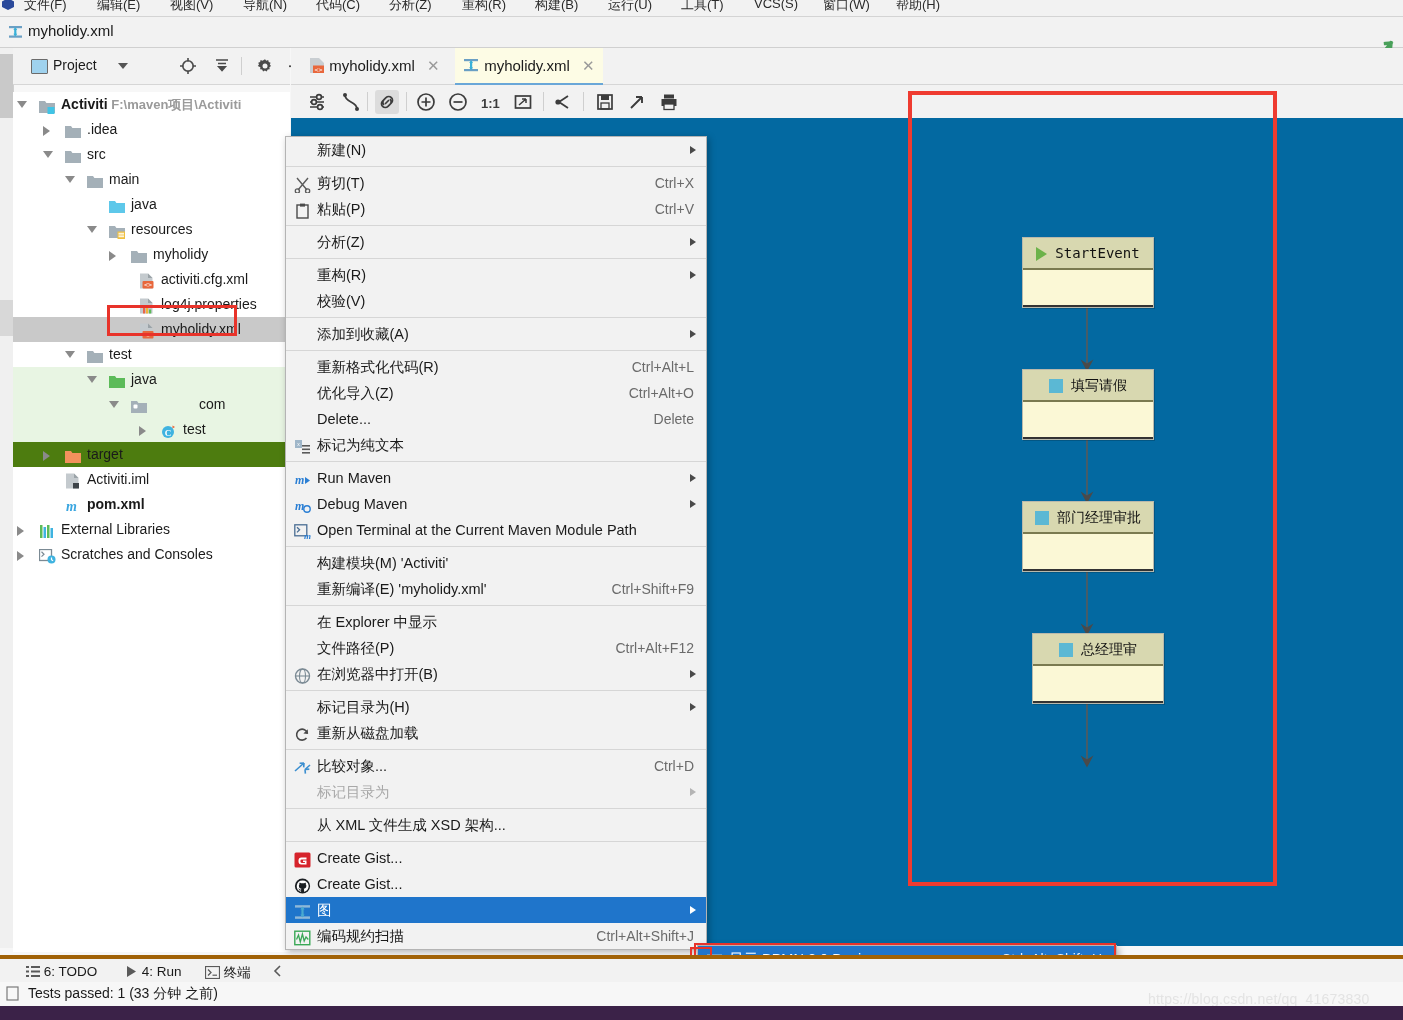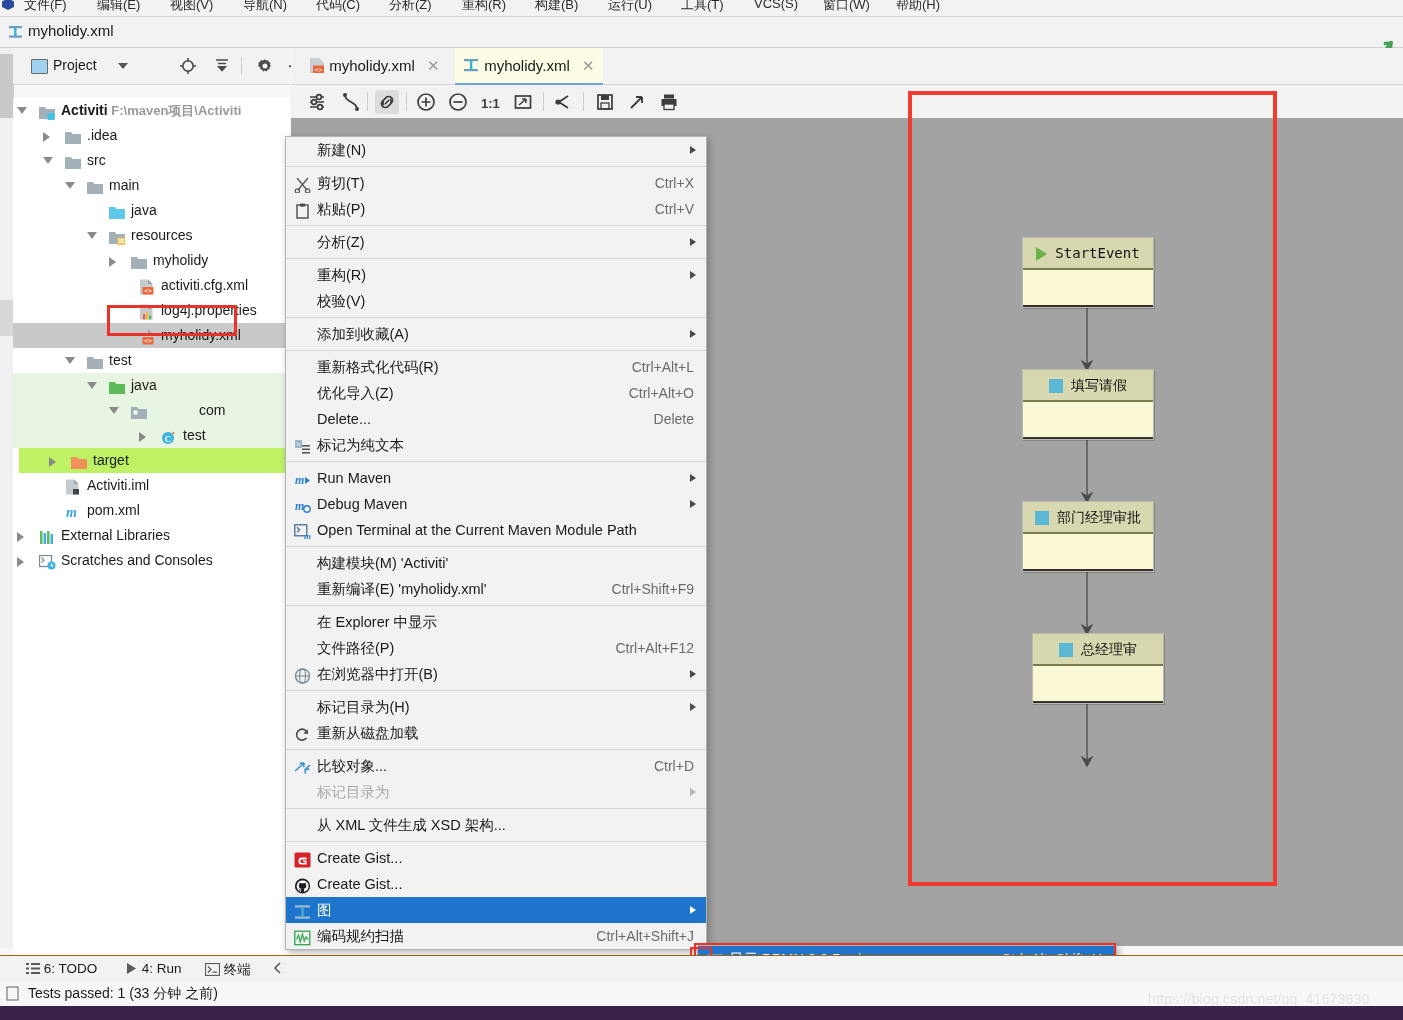--- a/index.html
+++ b/index.html
@@ -28,46 +28,46 @@
   #leftstrip .grayblk2{position:absolute;left:0;top:252px;width:13px;height:36px;background:#d8d8d8;}
 
   
   #projhdr{left:13px;top:48px;width:277px;height:36px;background:#f2f2f2;border-bottom:1px solid #d6d6d6;}
   #projhdr .pt{position:absolute;left:40px;top:9px;font-size:14px;}
   #projhdr .sqico{position:absolute;left:18px;top:11px;width:15px;height:13px;border:1.5px solid #6b6b6b;background:#9fd2ee;border-radius:1px;}
   #projhdr .caret{position:absolute;left:105px;top:15px;width:0;height:0;border-left:5px solid transparent;border-right:5px solid transparent;border-top:6px solid #555;}
   #projhdr .tb{position:absolute;top:9px;width:18px;height:18px;}
 
   
-  #tree{left:13px;top:98px;width:277px;height:860px;background:#ffffff;overflow:hidden;}
+  #tree{left:13px;top:92px;width:277px;height:860px;background:#ffffff;overflow:hidden;}
   .trow{position:relative;height:25px;line-height:25px;white-space:nowrap;font-size:14px;}
   .trow .arr{position:absolute;top:9px;width:0;height:0;}
   .arr.closed{border-top:5px solid transparent;border-bottom:5px solid transparent;border-left:7px solid #8a8a8a;}
   .arr.open{border-left:5px solid transparent;border-right:5px solid transparent;border-top:7px solid #8a8a8a;}
   .trow .lbl{position:absolute;}
   .trow .sub{color:#9a9a9a;font-size:13px;}
   .ico{position:absolute;top:5px;width:16px;height:15px;}
   .sel-row{background:#c9c9c9;}
   .green-row{background:#e8f5e3;}
-  .yellow-row{background:#bef264;margin-left:6px;}
+  .yellow-row{background:#4d7c0f;}
 
   
   #treehl{left:107px;top:305px;width:130px;height:31px;border:3px solid #e8332a;box-sizing:border-box;}
 
   
   #tabbar{left:291px;top:48px;width:1112px;height:36px;background:#f2f2f2;border-bottom:1px solid #d6d6d6;}
   .etab{position:absolute;top:0;height:35px;line-height:35px;font-size:15px;padding:0 8px;white-space:nowrap;}
   .etab.active{background:#fdfce5;border-bottom:2px solid #6aa7d8;}
   .etab .x{color:#9a9a9a;font-size:15px;margin-left:8px;}
 
   #difftoolbar{left:291px;top:85px;width:1112px;height:33px;background:#f2f2f2;border-bottom:1px solid #d0d0d0;}
   .tbtn{position:absolute;top:5px;width:24px;height:24px;}
   .tdiv{position:absolute;top:7px;width:1px;height:19px;background:#cfcfcf;}
 
-  #canvas{left:291px;top:118px;width:1112px;height:828px;background:#a3a3a3;}
+  #canvas{left:291px;top:118px;width:1112px;height:828px;background:#0369a1;}
 
   
   #diaghl{left:908px;top:91px;width:369px;height:795px;border:4px solid #ef3b30;box-sizing:border-box;pointer-events:none;}
 
   
   .bnode{position:absolute;width:130px;border:1px solid #b9b9ac;background:#fbf8d6;box-shadow:1px 1px 0 rgba(0,0,0,.18);}
   .bnode .hd{height:30px;line-height:30px;background:#d8d8b0;border-bottom:2px solid #7a7a50;
      font-family:"DejaVu Sans Mono","Liberation Mono",monospace;font-size:14px;color:#111;text-align:center;}
   .bnode .hd .gl{display:inline-block;vertical-align:middle;margin-right:8px;}
   .bnode .bd{height:35px;background:#fbf8d6;border-bottom:2px solid #333;}
@@ -92,21 +92,21 @@
   #submenu{left:697px;top:945px;width:418px;background:#f2f2f2;border:1px solid #b4b4b4;box-shadow:2px 2px 7px rgba(0,0,0,.28);}
   .si{position:relative;height:26px;line-height:26px;white-space:nowrap;font-size:14.5px;}
   .si .sl{position:absolute;left:31px;}
   .si .sk{position:absolute;right:14px;color:#6b6b6b;font-size:14px;}
   .si.sel{background:#1f75cb;color:#fff;}
   .si.sel .sk{color:#e9f1fc;}
   #subhl{left:694px;top:943px;width:422px;height:30px;border:2px solid #e8332a;box-sizing:border-box;pointer-events:none;}
   #arrowhl{left:690px;top:947px;width:22px;height:24px;border:2px solid #e8332a;box-sizing:border-box;pointer-events:none;}
 
   
-  #statusbar{left:0;top:955px;width:1403px;height:27px;background:#f2f2f2;border-top:1px solid #a16207;}
+  #statusbar{left:0;top:955px;width:1403px;height:27px;background:#f2f2f2;border-top:4px solid #a16207;}
   #statusbar .sb{position:absolute;top:5px;font-size:13.5px;white-space:nowrap;}
   #msgbar{left:0;top:982px;width:1403px;height:24px;background:#f7f7f7;}
   #msgbar .mb{position:absolute;left:28px;top:3px;font-size:14px;}
   #taskbar{left:0;top:1006px;width:1403px;height:14px;background:#3b2248;}
   #watermark{left:1148px;top:991px;font-size:14px;color:#e3e3e3;letter-spacing:.2px;white-space:nowrap;}
   .greenarrow{left:1378px;top:21px;width:20px;height:20px;}
 </style>
 </head>
 <body>
 
@@ -303,21 +303,21 @@
           <path d="M1 0.5h8l4.5 4.5v10.5H1z" fill="#c4cace"></path>
           <path d="M9 0.5 L13.5 5 H9Z" fill="#9ba3a8"></path>
           <rect x="8" y="10" width="6" height="5.5" fill="#3e4449"></rect>
         </svg></span>
       <span class="lbl" style="left: 74px;">Activiti.iml</span>
     </div>
     <div class="trow ">
       <span class="ico" style="left: 52px;"><svg width="17" height="16" viewBox="0 0 17 16">
           <text x="1" y="13" font-size="14" font-style="italic" font-weight="bold" fill="#3aa6e0" font-family="serif">m</text>
         </svg></span>
-      <span class="lbl" style="left: 74px;">pom.xml</span>
+      <span class="lbl" style="left: 74px; font-weight: bold;">pom.xml</span>
     </div>
     <div class="trow ">
       <span class="arr closed" style="left: 4px;"></span>
       <span class="ico" style="left: 26px;"><svg width="17" height="15" viewBox="0 0 17 15">
           <rect x="1" y="1" width="2.5" height="13" fill="#5cbb59"></rect>
           <rect x="4.5" y="3" width="2.5" height="11" fill="#3fb3e0"></rect>
           <rect x="8" y="1" width="2.5" height="13" fill="#5cbb59"></rect>
           <rect x="11.5" y="4" width="2.5" height="10" fill="#3fb3e0"></rect>
         </svg></span>
       <span class="lbl" style="left: 48px;">External Libraries</span>

